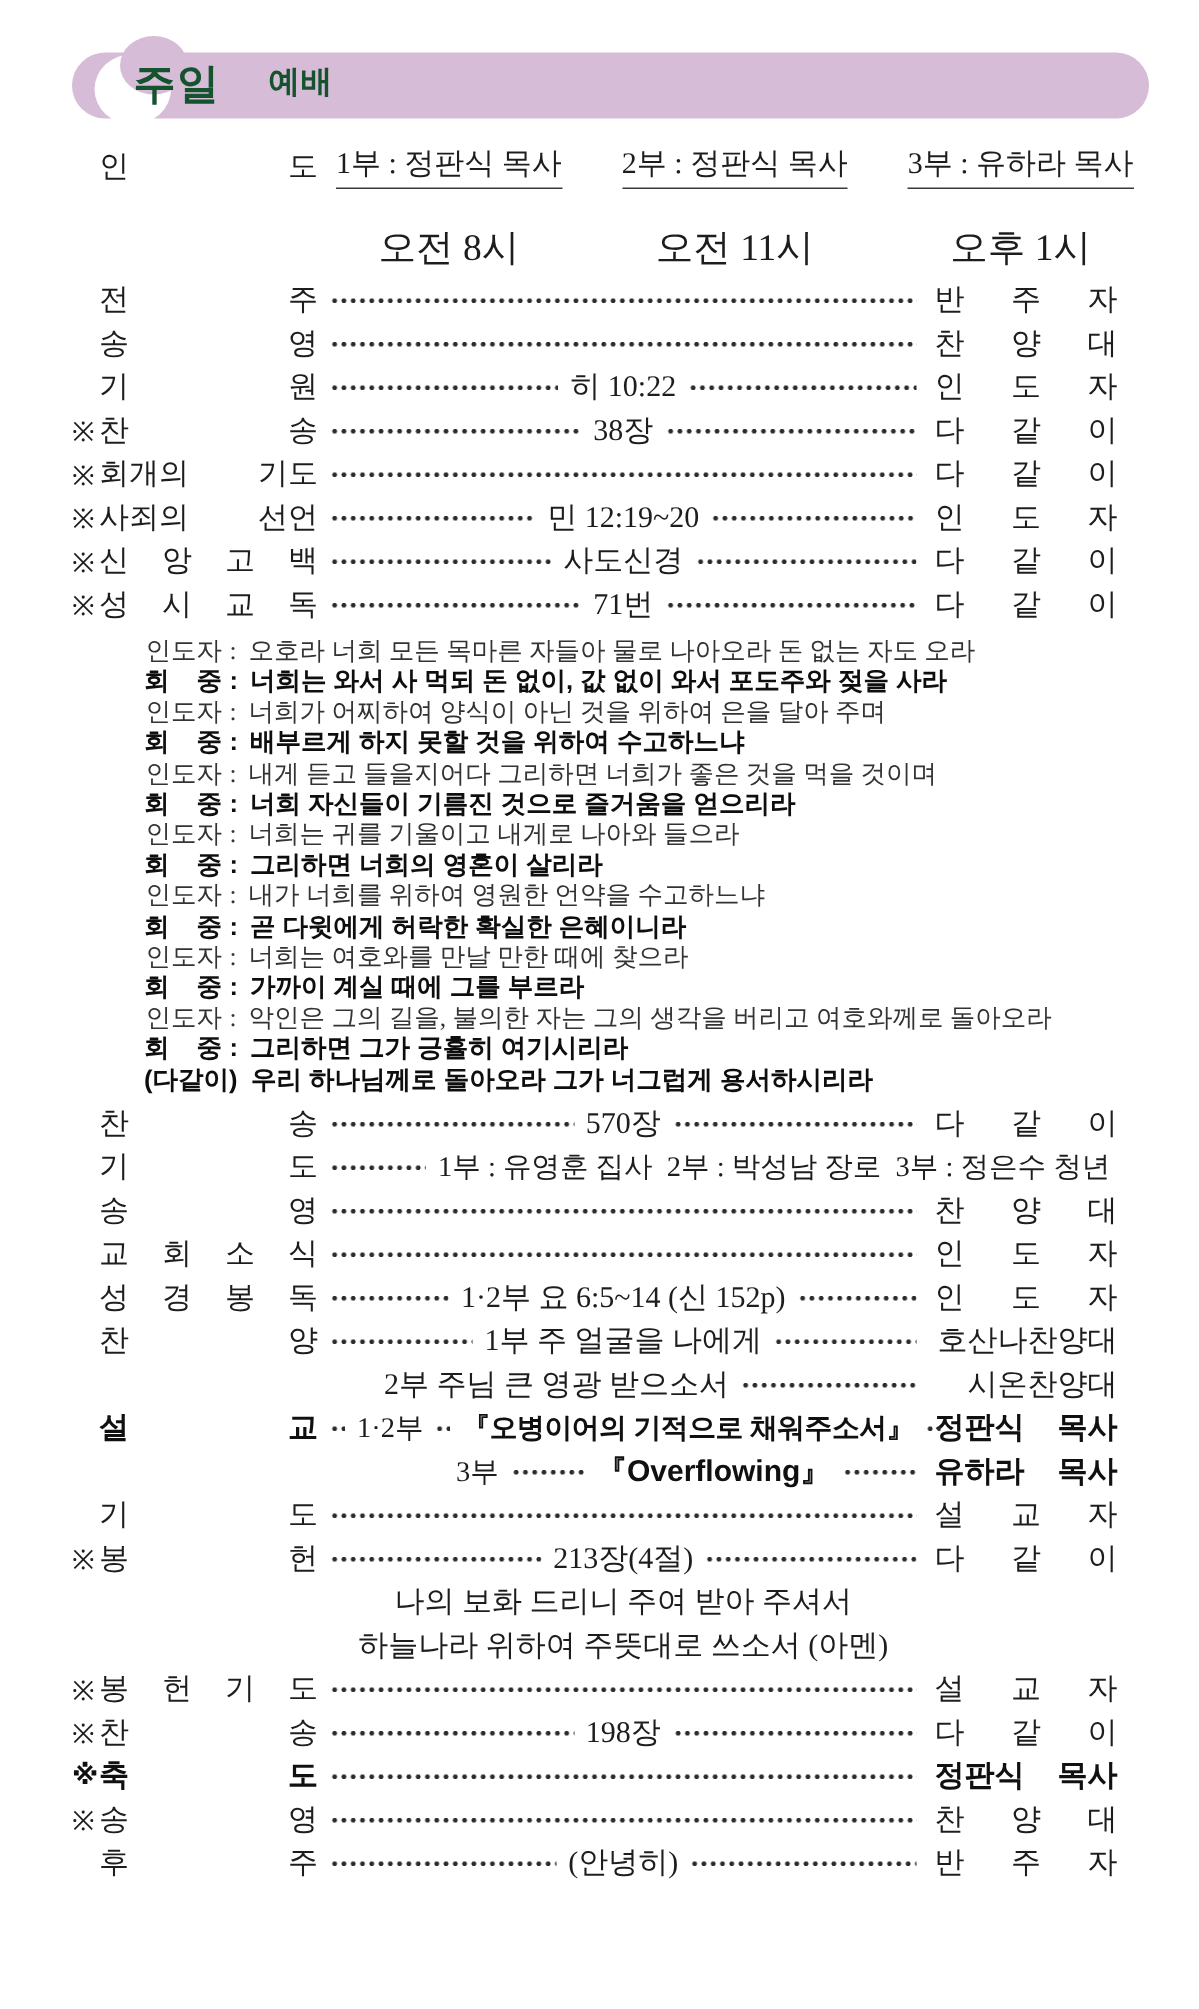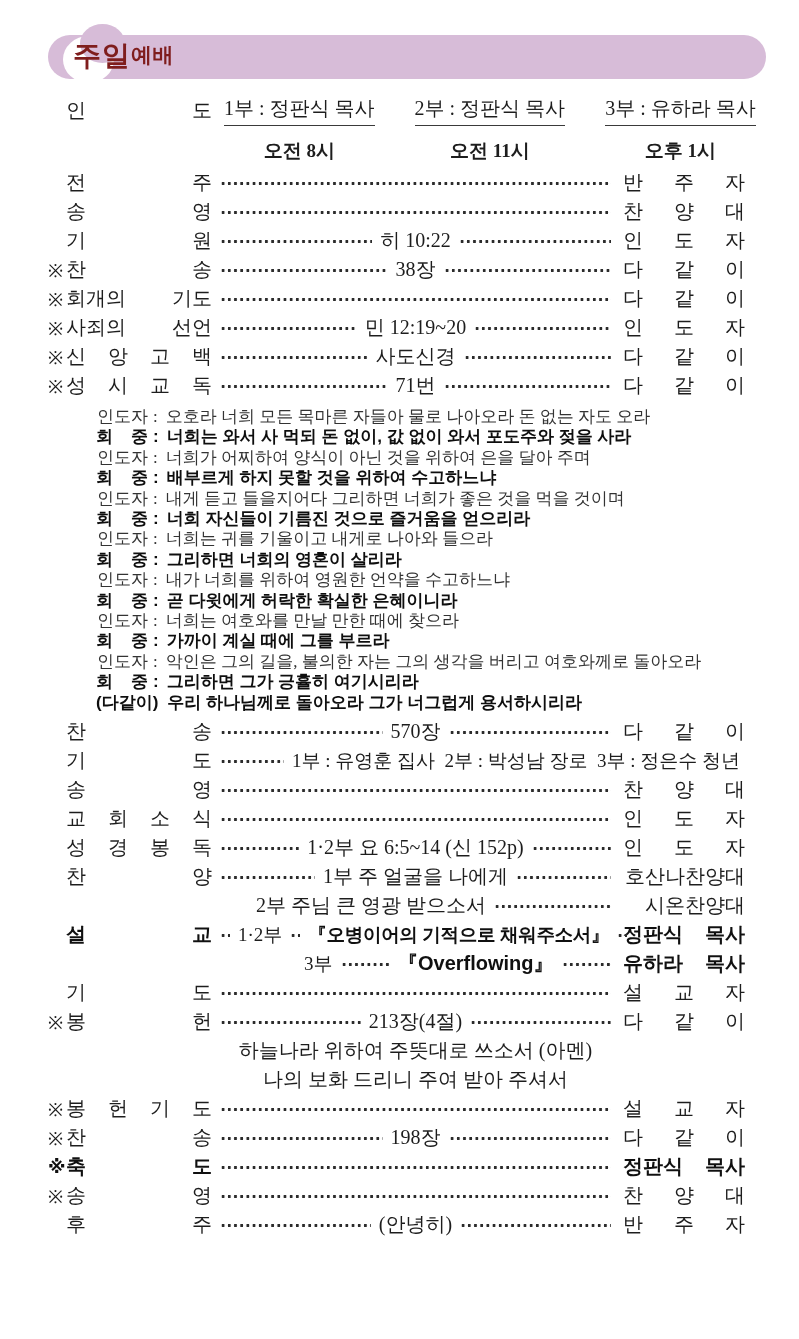--- a/index.html
+++ b/index.html
@@ -21,38 +21,38 @@
   }
   .deco-white {
     position:absolute; left:15px; top:1px;
     width:51px; height:47px; background:#ffffff; border-radius:50%;
   }
   .deco-purple {
     position:absolute; left:32px; top:-11px;
     width:45px; height:39px; background:#d7bcd8; border-radius:50%;
   }
   .banner-title {
-    position:absolute; left:25px; top:7px;
+    position:absolute; left:41px; top:7px;
     display:flex; align-items:flex-start;
     font-family:"Liberation Sans","DejaVu Sans",sans-serif;
-    font-weight:bold; color:#7f1d1d; z-index:2;
+    font-weight:bold; color:#14532d; z-index:2;gap:32px;
   }
   .title-main { font-size:28px; line-height:1; letter-spacing:1px; }
   .title-sub  { font-size:21px; line-height:1; margin-top:2px; letter-spacing:0.5px; }
 
   
   .content { padding:0 54px 0 48px; }
 
   .leader-row { display:flex; margin-top:16px; font-size:20px; align-items:flex-start; }
   .leader-star { flex:0 0 18px; }
   .leader-label { flex:0 0 146px; align-self:flex-start; margin-top:2px; }
   .leader-cols { flex:1 1 auto; display:flex; gap:40px; margin-left:12px; }
   .leader-col { flex:1 1 0; text-align:center; }
   .leader-name { display:block; border-bottom:1.5px solid #3a3a3a; padding-bottom:3px; white-space:nowrap; }
-  .leader-time { display:block; margin-top:12px; font-size:19px;font-weight:bold; }
+  .leader-time { display:block; margin-top:22px; font-size:25px; }
 
   .row {
     display:flex; align-items:center;
     height:21px; margin-top:8px;
     font-size:20px; white-space:nowrap;
   }
   .star { flex:0 0 18px; font-size:18px; letter-spacing:-1px; }
   .label { flex:0 0 146px; }
   .jw { display:flex; justify-content:space-between; }
   .jw > span:only-child { margin-left:auto; }
@@ -556,29 +556,29 @@
       <span class="right jw">
           <span>다</span>
           <span>같</span>
           <span>이</span>
         </span>
     </div>
     <div class="row">
       <span class="star"></span>
       <span class="label"></span>
       <span class="mid centered">
-        <span class="ctext">하늘나라 위하여 주뜻대로 쓰소서 (아멘)</span>
+        <span class="ctext">나의 보화 드리니 주여 받아 주셔서</span>
       </span>
       <span class="right"></span>
     </div>
     <div class="row">
       <span class="star"></span>
       <span class="label"></span>
       <span class="mid centered">
-        <span class="ctext">나의 보화 드리니 주여 받아 주셔서</span>
+        <span class="ctext">하늘나라 위하여 주뜻대로 쓰소서 (아멘)</span>
       </span>
       <span class="right"></span>
     </div>
 
     <div class="row">
       <span class="star">※</span>
       <span class="label jw">
           <span>봉</span>
           <span>헌</span>
           <span>기</span>

